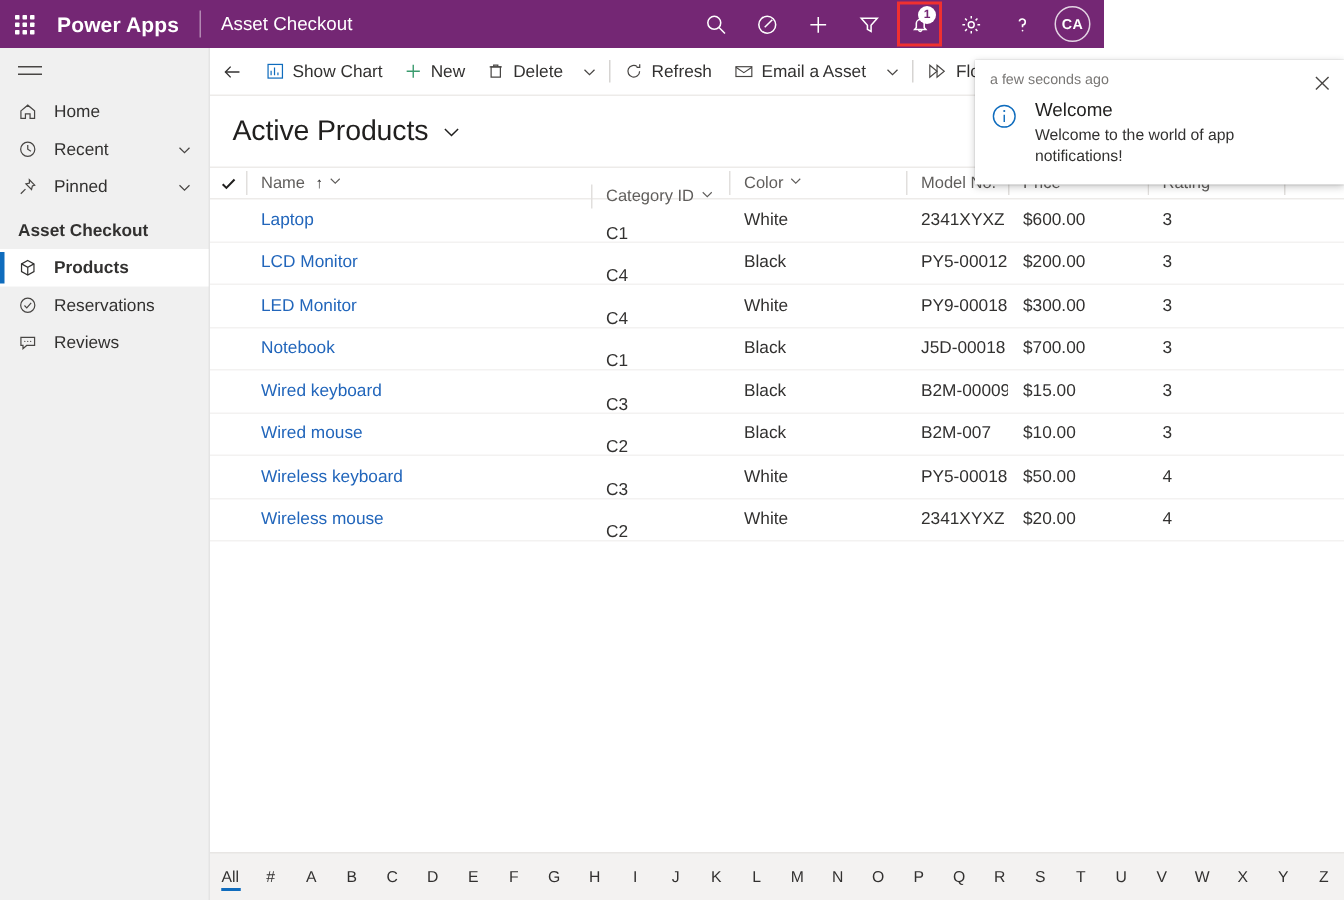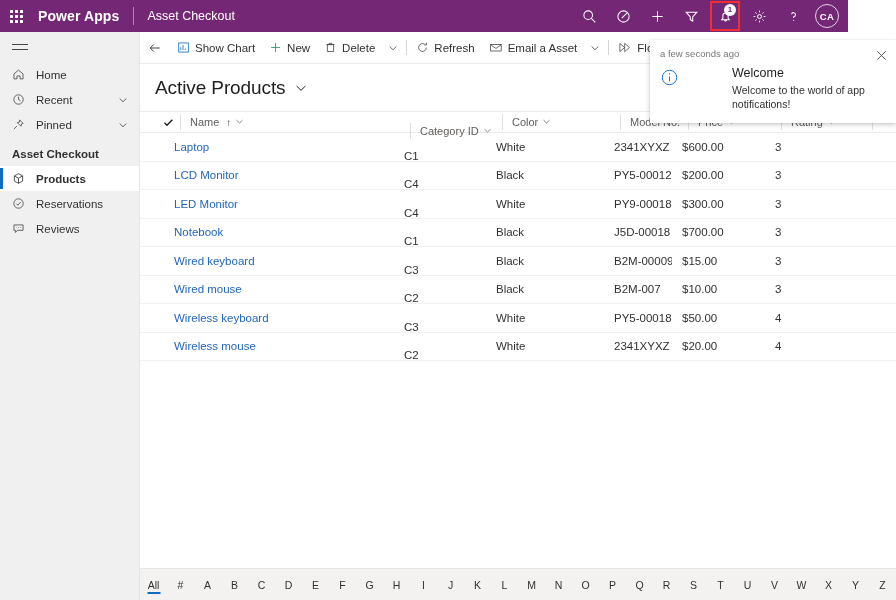--- a/index.html
+++ b/index.html
@@ -7,21 +7,21 @@
   html, body {
     width: 896px; height: 600px;
     font-family: "Liberation Sans", sans-serif;
     background: #ffffff;
     overflow: hidden;
   }
   #app { position: relative; width: 896px; height: 600px; }
 
   
   .topbar {
-    position: absolute; top: 0; left: 0; width: 848px; height: 32px;
+    position: absolute; top: 0; left: 0; width: 736px; height: 32px;
     background: #742774; display: flex; align-items: center;
     z-index: 40;
   }
   .waffle {
     width: 32px; height: 32px; display: flex; align-items: center; justify-content: center;
     cursor: pointer;
   }
   .waffle-grid {
     display: grid; grid-template-columns: repeat(3, 3px); grid-template-rows: repeat(3, 3px);
     gap: 2px;
@@ -129,21 +129,21 @@
   }
   .view-title {
     font-size: 19px; color: #201f1e; font-weight: normal; letter-spacing: -.1px;
   }
   .view-title-caret { margin-left: 9px; display: flex; align-items: center; cursor: pointer; }
 
   
   .grid { width: 756px; }
   .grid-head {
     display: flex; height: 22px; align-items: center;
-    border-bottom: 1px solid #edebe9; border-top: 1px solid #edebe9; padding-left: 16px;
+    border-bottom: 1px solid #edebe9; border-top: 1px solid #edebe9;
   }
   .gh {
     display: flex; align-items: center; height: 22px;
     font-size: 11px; color: #605e5c; position: relative;
     cursor: pointer; white-space: nowrap; overflow: hidden;
   }
   .gh + .gh::before {
     content: ""; position: absolute; left: 0; top: 3px; bottom: 3px; width: 1px;
     background: #e1dfdd;
   }
@@ -200,21 +200,21 @@
   .notif-top {
     display: flex; align-items: flex-start; padding: 5px 4px 0 10px;
   }
   .notif-time { font-size: 9.5px; color: #797775; padding-top: 3px; }
   .notif-close {
     margin-left: auto; width: 22px; height: 20px;
     display: flex; align-items: center; justify-content: center; cursor: pointer;
   }
   .notif-body { display: flex; padding: 1px 12px 12px 10px; }
   .notif-ico { flex: none; width: 26px; padding-top: 2px; }
-  .notif-text { padding-left: 4px; margin-left: 42px; }
+  .notif-text { padding-left: 4px; }
   .notif-title { font-size: 12.5px; color: #201f1e; padding-bottom: 3px; }
   .notif-msg { font-size: 10.5px; color: #323130; line-height: 1.35; }
 </style>
 </head>
 <body>
 
 <div id="app">
 
   <div class="topbar">
     <div class="waffle">

